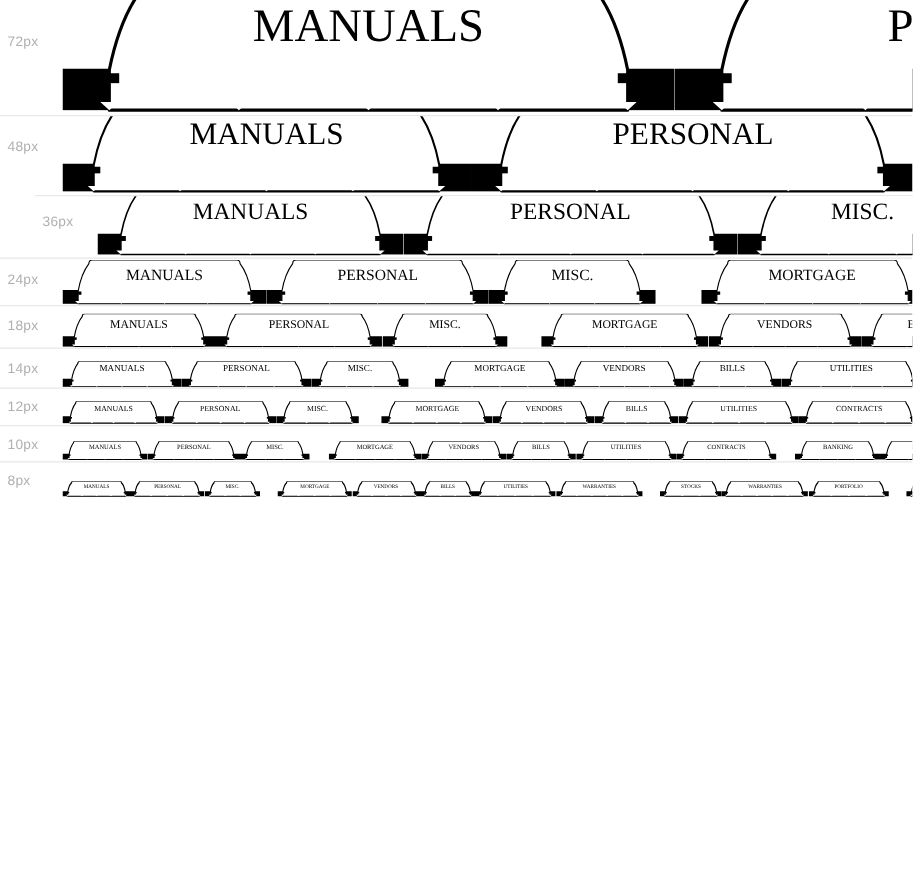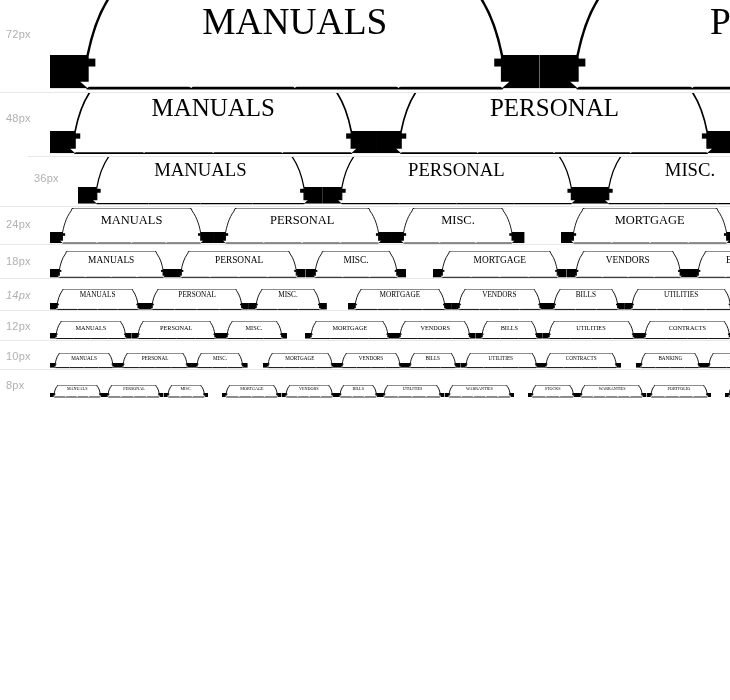--- a/index.html
+++ b/index.html
@@ -360,21 +360,21 @@
               <path d="M 61.8 24.66 L 65.39999999999999 24.66 L 63.599999999999994 26.28 Z" fill="#ffffff"></path>
               <path d="M 88.92 24.66 L 92.52 24.66 L 90.72 26.28 Z" fill="#ffffff"></path>
             </svg>
             <span class="tab-text" style="font-size: 9.36px; top: 5.04px;">BILLS</span>
           </div>
         </div>
         <div class="group-gap" style="width: 27px;"></div>
       </div>
     </div>
     <div class="size-row" style="height: 32px;">
-      <div class="row-label" style="top: 9.6px; font-style: italic;">14px</div>
+      <div class="row-label" style="top: 9.6px;">14px</div>
       <div class="tab-strip">
         <div class="tab-group">
           <div class="folder-tab" style="width: 95.2px; height: 21.44px;">
             <svg width="95.2" height="21.44" viewBox="0 0 95.2 21.44">
               <rect x="0" y="14" width="95.2" height="6.44" fill="#000000"></rect>
               <path d="M 7.28 20.44 L 7.28 15 C 7.8260000000000005 11.48, 9.1 5.88, 12.32 1.68 Q 12.32 0 14 0 L 81.19999999999999 0 Q 82.88 0 82.88 1.68 C 86.1 5.88, 87.374 11.48, 87.92 15 L 87.92 20.44 Z" fill="#ffffff" stroke="#000000" stroke-width="0.9" stroke-linejoin="round"></path>
               <rect x="7.28" y="14.7" width="1.54" height="1.54" fill="#000000"></rect>
               <rect x="86.38" y="14.7" width="1.54" height="1.54" fill="#000000"></rect>
               <path d="M 5.88 19.18 L 8.68 19.18 L 7.28 20.44 Z" fill="#ffffff"></path>
               <path d="M 26.040000000000003 19.18 L 28.84 19.18 L 27.44 20.44 Z" fill="#ffffff"></path>

